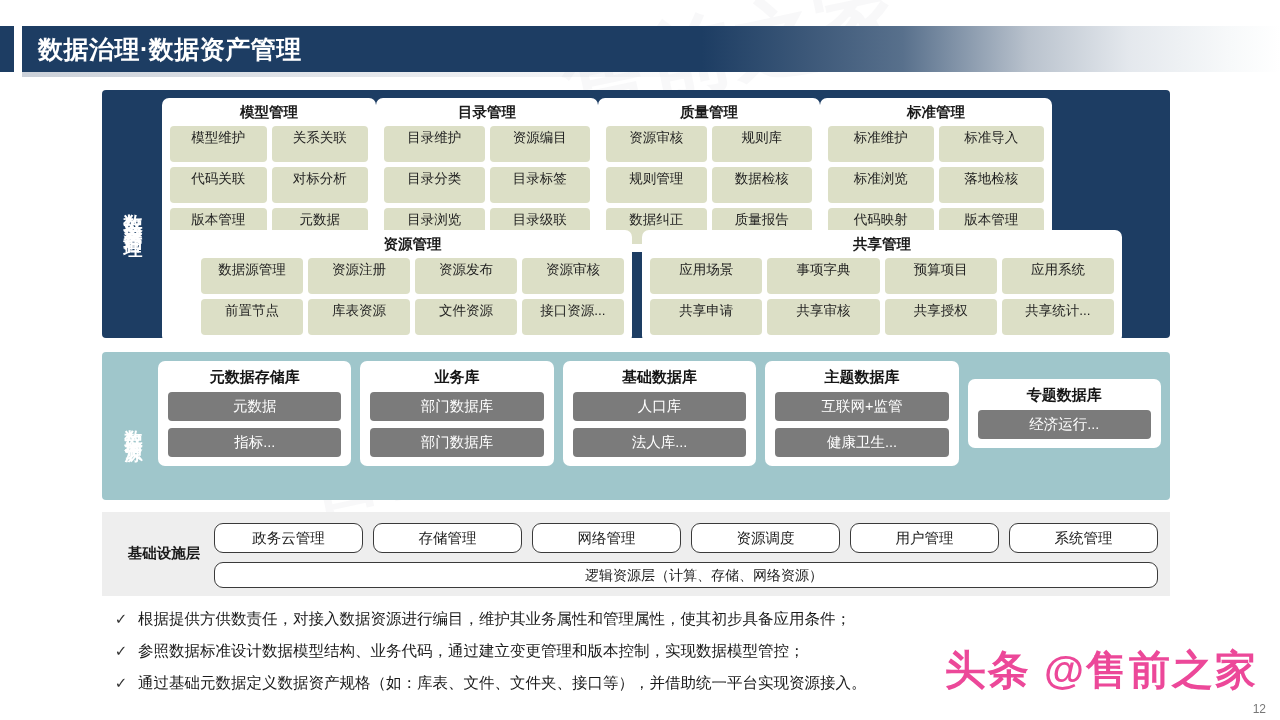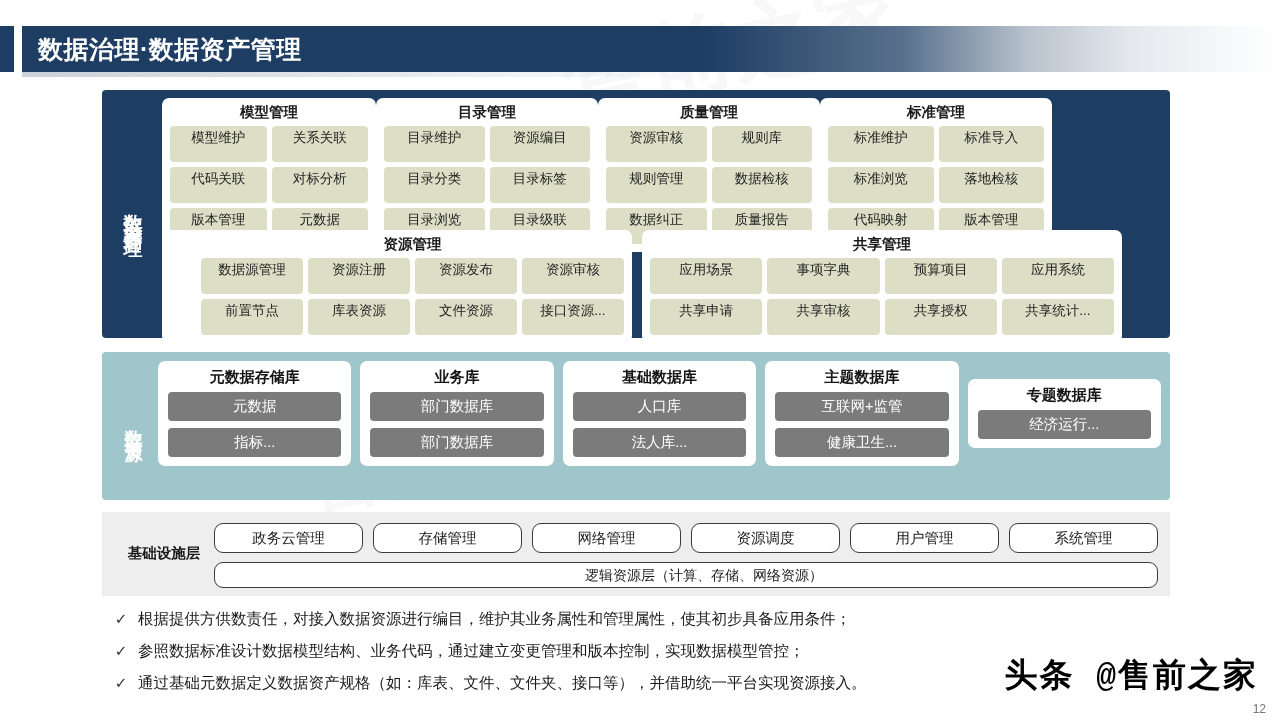--- a/index.html
+++ b/index.html
@@ -298,26 +298,25 @@
     font-size: 15.5px;
     color: #1a1a1a;
     line-height: 22px;
   }
 
   
   .wm-brand {
     position: absolute;
     right: 22px;
     bottom: 22px;
-    font-size: 33px;
-    font-weight: bold;
-    color: #000000;
+    font-size: 41px;
+    font-weight: bold;
+    color: #ec4899;
     letter-spacing: 2px;
     white-space: nowrap;
-    font-family: Liberation Mono, monospace;
   }
   .page-num {
     position: absolute;
     right: 14px;
     bottom: 4px;
     font-size: 12px;
     color: #777777;
     margin-top: 24px;
   }
 </style>

